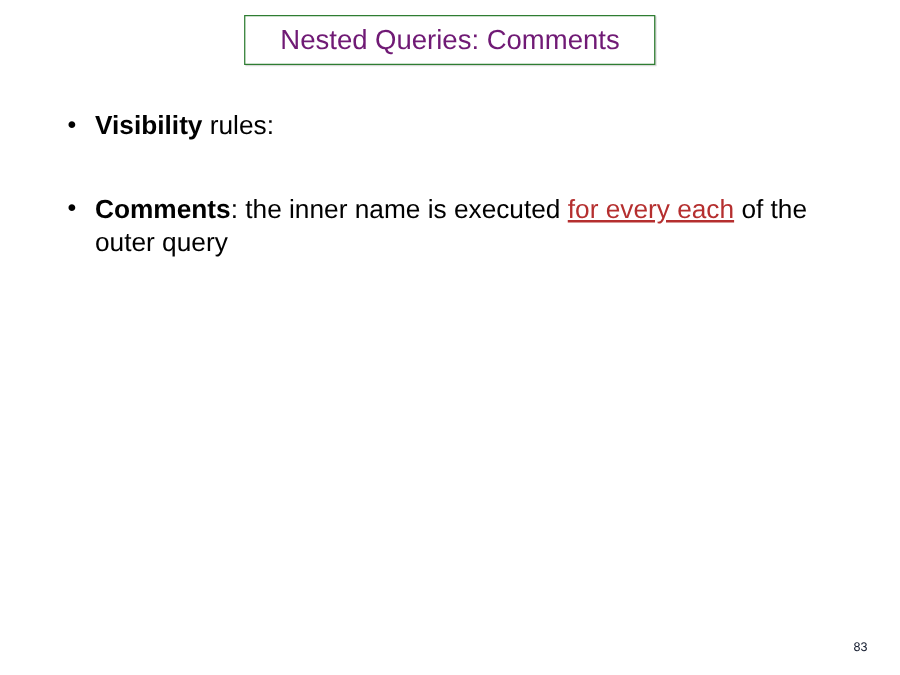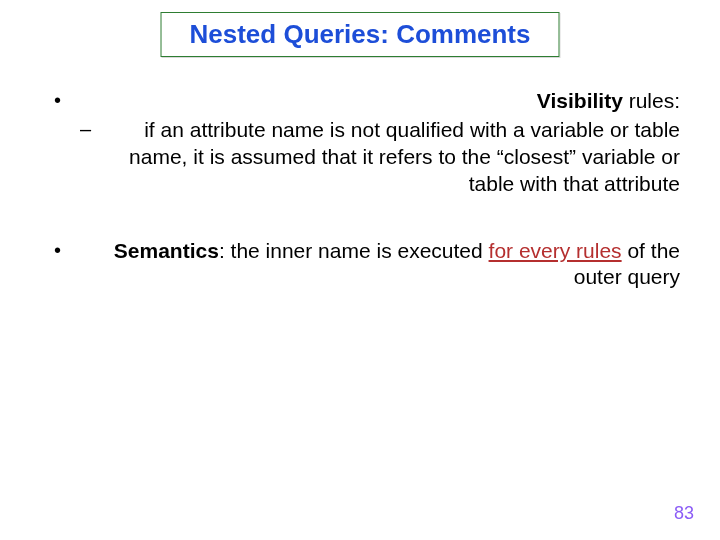--- a/index.html
+++ b/index.html
@@ -18,38 +18,37 @@
     top: 12px;
     left: 50%;
     transform: translateX(-50%);
     border: 1px solid #2e7d32;
     padding: 6px 28px;
     text-align: center;
     box-shadow: 1px 1px 0 rgba(0,0,0,0.15);
   }
   .title-box h1 {
     margin: 0;
-    font-size: 26px;
-    font-weight: bold;
-    color: #1d4ed8;
+    font-size: 22px;
+    font-weight: normal;
+    color: #701a75;
     white-space: nowrap;
   }
   .content {
     position: absolute;
     top: 88px;
     left: 48px;
     right: 40px;
     font-size: 21px;
     line-height: 1.28;
   }
   ul.top {
     list-style: none;
     margin: 0;
     padding: 0;
-    text-align: right;
   }
   ul.top > li {
     position: relative;
     padding-left: 28px;
     margin-bottom: 40px;
   }
   ul.top > li::before {
     content: "•";
     position: absolute;
     left: 6px;
@@ -73,38 +72,37 @@
     top: 0;
     font-size: 20px;
   }
   .bold { font-weight: bold; }
   .underline { text-decoration: underline; }
   .red { color: #b52f2f; }
   .pagenum {
     position: absolute;
     bottom: 16px;
     right: 26px;
-    font-size: 18px;
-    color: #8b5cf6;
+    font-size: 10px;
+    color: #0f172a;
   }
 </style>
 </head>
 <body>
 
 <div class="title-box">
   <h1>Nested Queries: Comments</h1>
 </div>
 
 <div class="content">
   <ul class="top">
     <li>
       <span class="bold">Visibility</span><span> rules:</span>
       <ul class="sub">
-        <li>if an attribute name is not qualified with a variable or table name, it is assumed that it refers to the “closest” variable or table with that attribute</li>
       </ul>
     </li>
     <li>
-      <span class="bold">Semantics</span><span>: the inner name is executed </span><span class="red underline">for every rules</span><span> of the outer query</span>
+      <span class="bold">Comments</span><span>: the inner name is executed </span><span class="red underline">for every each</span><span> of the outer query</span>
     </li>
   </ul>
 </div>
 
 <div class="pagenum">83</div>
 
 </body></html>

